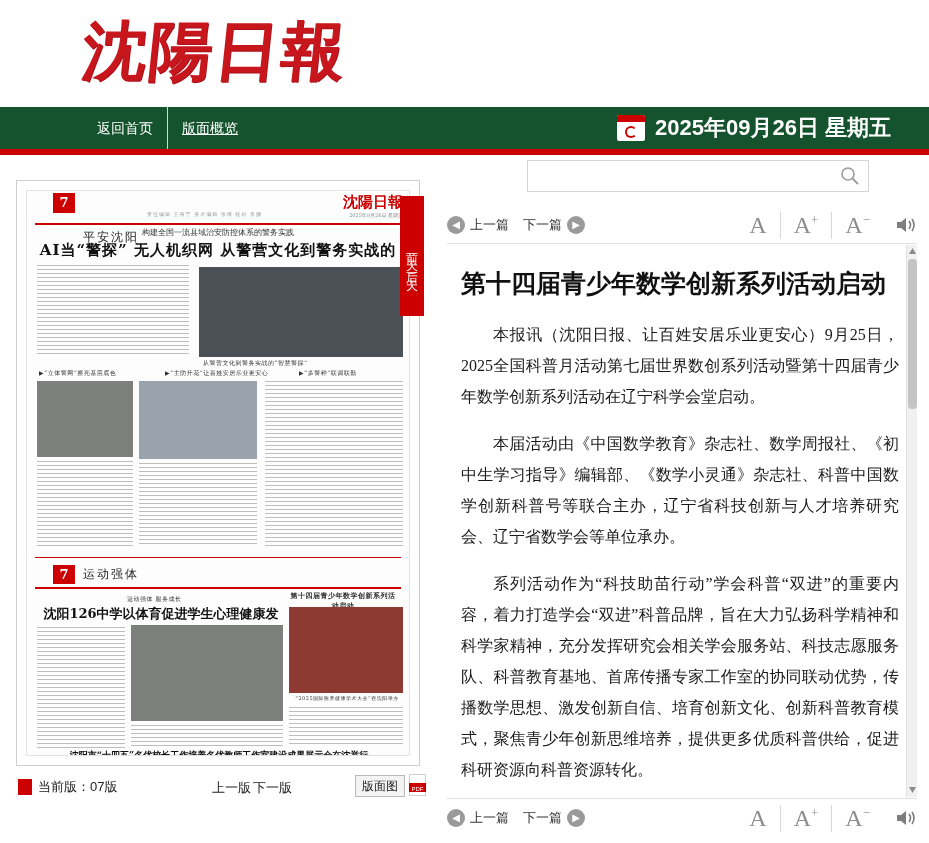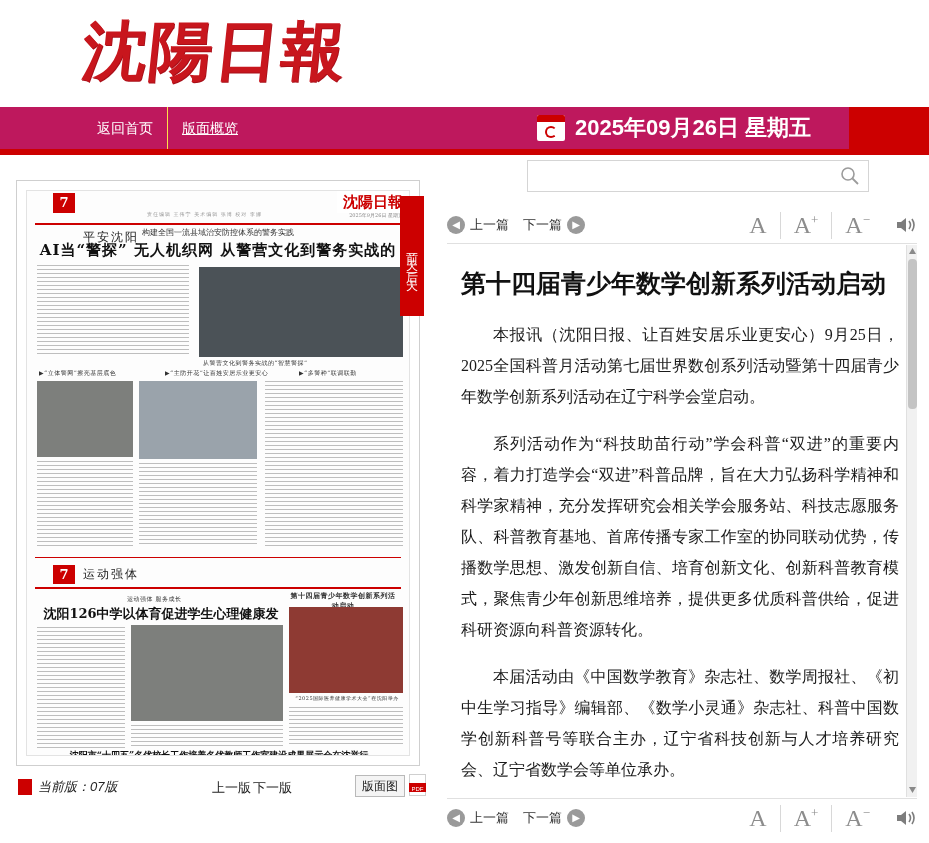--- a/index.html
+++ b/index.html
@@ -26,22 +26,22 @@
     font-size: 64px;
     letter-spacing: 2px;
     line-height: 82px;
     white-space: nowrap;
     transform: skewX(-6deg);
     text-shadow: 1px 1px 0 #a8101a;
   }
 
   
   .navbar {
-    position: absolute; left: 0; top: 107px; width: 849px; height: 42px;
-    background: #be185d;
+    position: absolute; left: 0; top: 107px; width: 929px; height: 42px;
+    background: #14532d;
   }
   .nav-left {
     position: absolute; left: 83px; top: 0px; height: 42px;
     display: flex; align-items: center;
   }
   .nav-item {
     color: #ffffff; font-size: 14px; padding: 0 14px; line-height: 42px;
     cursor: pointer; white-space: nowrap;
   }
   .nav-item.sep { border-left: 1px solid #fde047; text-decoration: underline; }
@@ -175,21 +175,21 @@
     letter-spacing: 4px; padding-top: 6px; cursor: pointer;
   }
 
   
   .cur-page-row {
     position: absolute; left: 18px; top: 778px; display: flex; align-items: center;
   }
   .pdf-badge {
     width: 14px; height: 16px; background: #cc0000; margin-right: 6px;
   }
-  .cur-page-text { font-size: 13px; color: #222; white-space: nowrap; font-style: italic; }
+  .cur-page-text { font-size: 13px; color: #222; white-space: nowrap; }
   .page-prev-next {
     position: absolute; left: 212px; top: 779px; font-size: 13px; color: #222;
     display: flex; gap: 2px;
   }
   .page-prev-next span { cursor: pointer; }
   .layout-btn {
     position: absolute; left: 355px; top: 775px; width: 50px; height: 22px;
     border: 1px solid #b9b9b9; background: #f4f4f4; font-size: 12px;
     color: #222; text-align: center; line-height: 20px; cursor: pointer;
   }
@@ -372,22 +372,22 @@
         <path d="M14,6 Q17,10 14,14" fill="none" stroke="#7d7d7d" stroke-width="1.6"></path>
         <path d="M17,4 Q21,10 17,16" fill="none" stroke="#7d7d7d" stroke-width="1.6"></path>
       </svg>
     </div>
   </div>
   <div class="art-divider" style="top:243px;"></div>
 
   <div class="art-body">
     <div class="art-title">第十四届青少年数学创新系列活动启动</div>
     <div class="art-p">本报讯（沈阳日报、让百姓安居乐业更安心）9月25日，2025全国科普月活动第七届世界数创系列活动暨第十四届青少年数学创新系列活动在辽宁科学会堂启动。</div>
+    <div class="art-p">本届活动由《中国数学教育》杂志社、数学周报社、《初中生学习指导》编辑部、《数学小灵通》杂志社、科普中国数学创新科普号等联合主办，辽宁省科技创新与人才培养研究会、辽宁省数学会等单位承办。</div>
     <div class="art-p">系列活动作为“科技助苗行动”学会科普“双进”的重要内容，着力打造学会“双进”科普品牌，旨在大力弘扬科学精神和科学家精神，充分发挥研究会相关学会服务站、科技志愿服务队、科普教育基地、首席传播专家工作室的协同联动优势，传播数学思想、激发创新自信、培育创新文化、创新科普教育模式，聚焦青少年创新思维培养，提供更多优质科普供给，促进科研资源向科普资源转化。</div>
-    <div class="art-p">本届活动由《中国数学教育》杂志社、数学周报社、《初中生学习指导》编辑部、《数学小灵通》杂志社、科普中国数学创新科普号等联合主办，辽宁省科技创新与人才培养研究会、辽宁省数学会等单位承办。</div>
 
     <div class="scrollbar">
       <svg class="scroll-arrow" style="top:2px;" viewBox="0 0 9 9">
         <polygon points="4.5,1 8,7 1,7" fill="#8a8a8a"></polygon>
       </svg>
       <div class="scroll-thumb" style="top:14px;"></div>
       <svg class="scroll-arrow" style="top:540px;" viewBox="0 0 9 9">
         <polygon points="4.5,8 1,2 8,2" fill="#8a8a8a"></polygon>
       </svg>
     </div>

